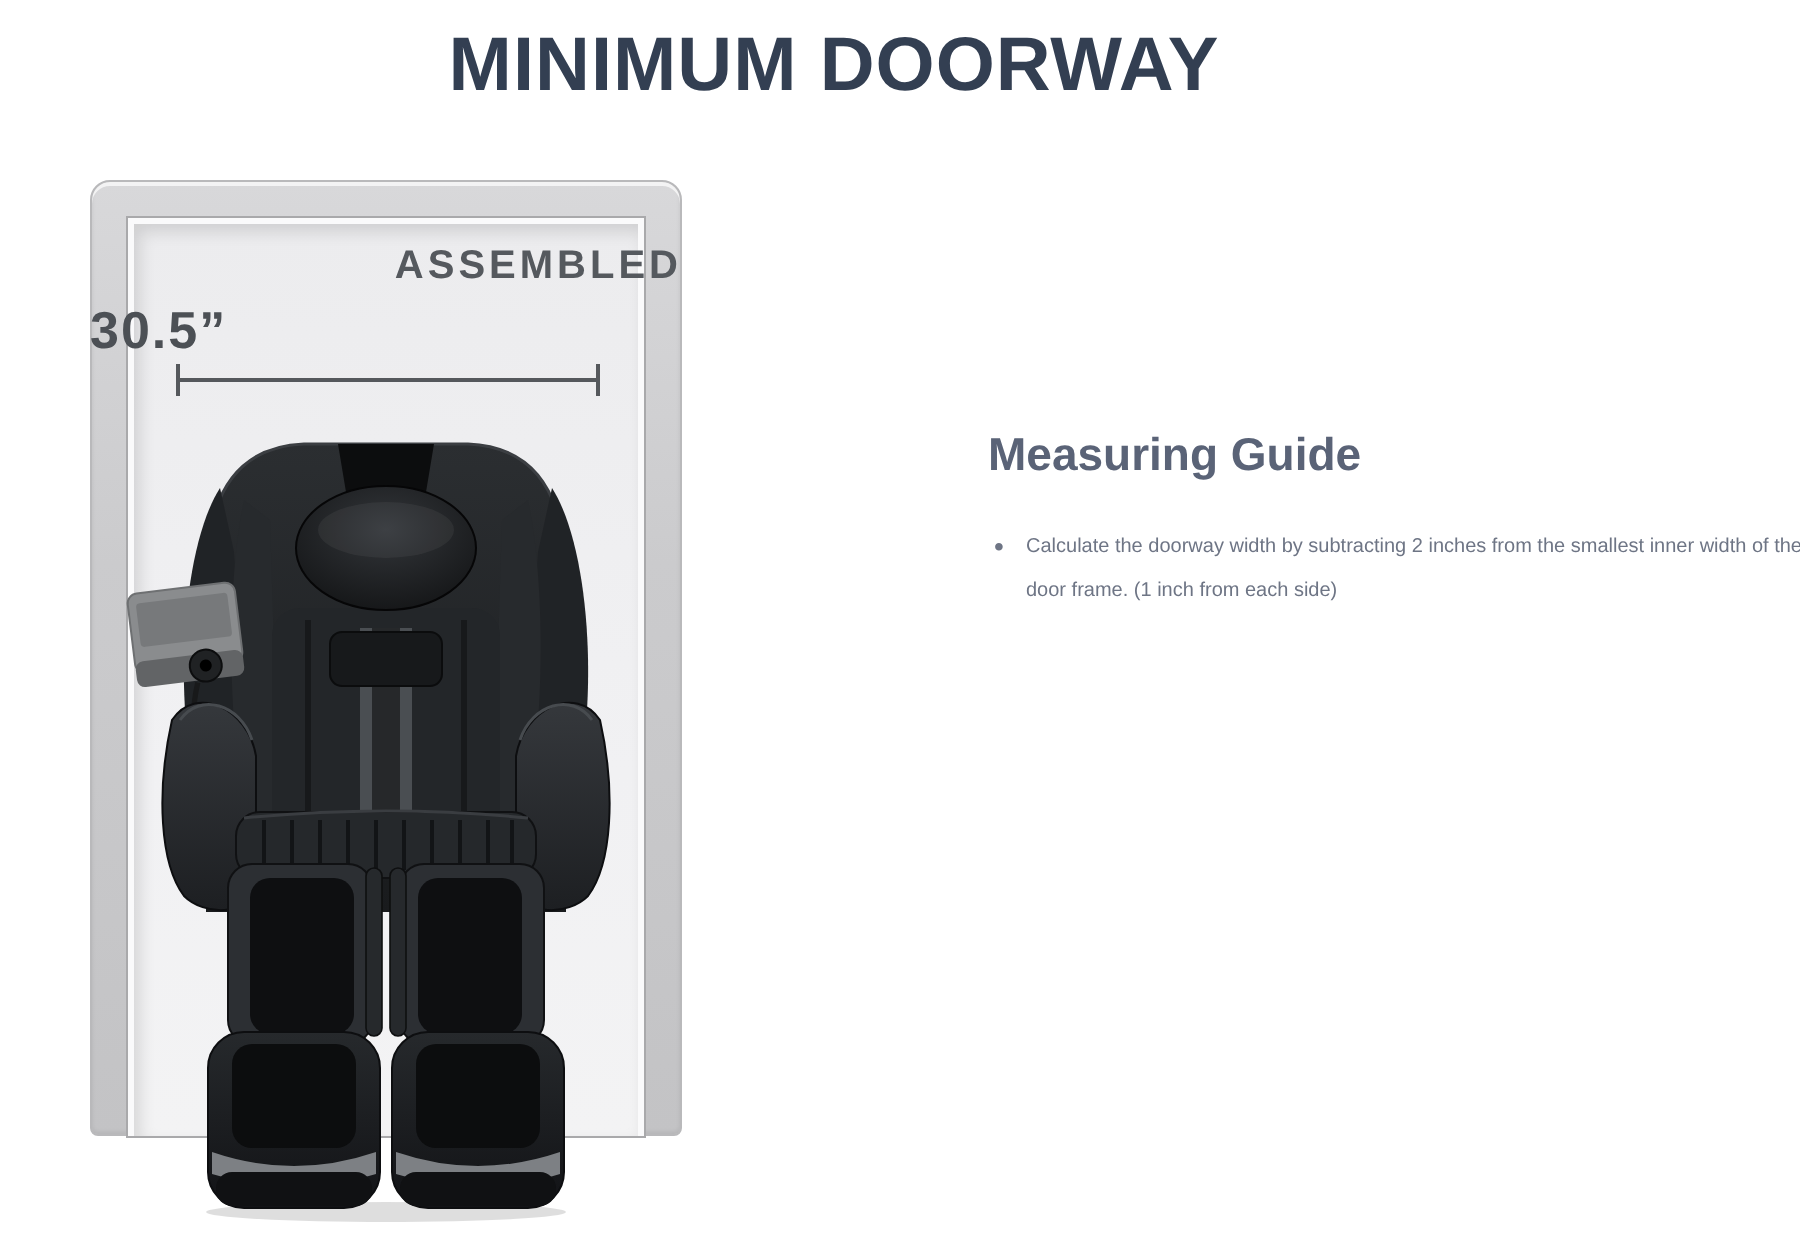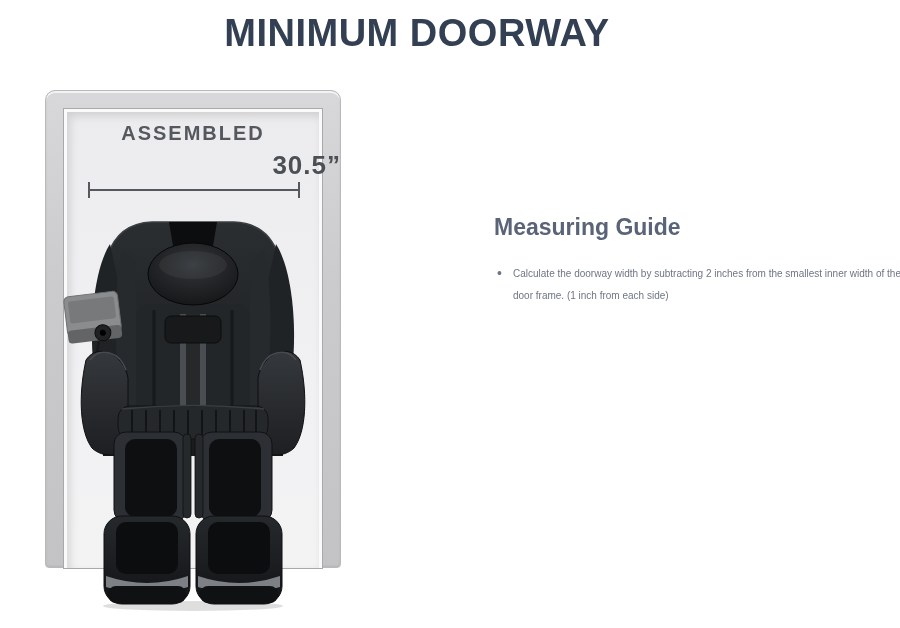--- a/index.html
+++ b/index.html
@@ -33,27 +33,27 @@
     position:absolute; left:19px; right:19px; top:19px; bottom:0;
     background:linear-gradient(180deg,#ececee 0%,#f1f1f3 60%,#f3f3f4 100%);
     border-top:3px solid #fafafb;
     border-left:3px solid #fafafb;
     border-right:3px solid #fafafb;
     box-shadow:inset 3px 4px 8px rgba(0,0,0,0.12), 0 0 0 1px #a9a9ab;
   }
 
   .assembled-label {
     position:absolute; top:32px; left:0; width:100%;
-    text-align:center;
+    text-align:right;
     font-size:20px; font-weight:700; letter-spacing:2px;
     color:#55595e;
   }
   .width-value {
     position:absolute; top:60px; left:0; width:100%;
-    text-align:right;
+    text-align:left;
     font-size:26px; font-weight:700; letter-spacing:1px;
     color:#4c5055;
   }
   .measure { position:absolute; top:92px; left:43px; width:212px; height:16px; }
   .measure-bar {
     position:absolute; left:0; right:0; top:7px; height:2px; background:#55585c;
   }
   .measure-tick { position:absolute; top:0; width:2px; height:16px; background:#55585c; }
   .measure-tick.left { left:0; }
   .measure-tick.right { right:0; }

